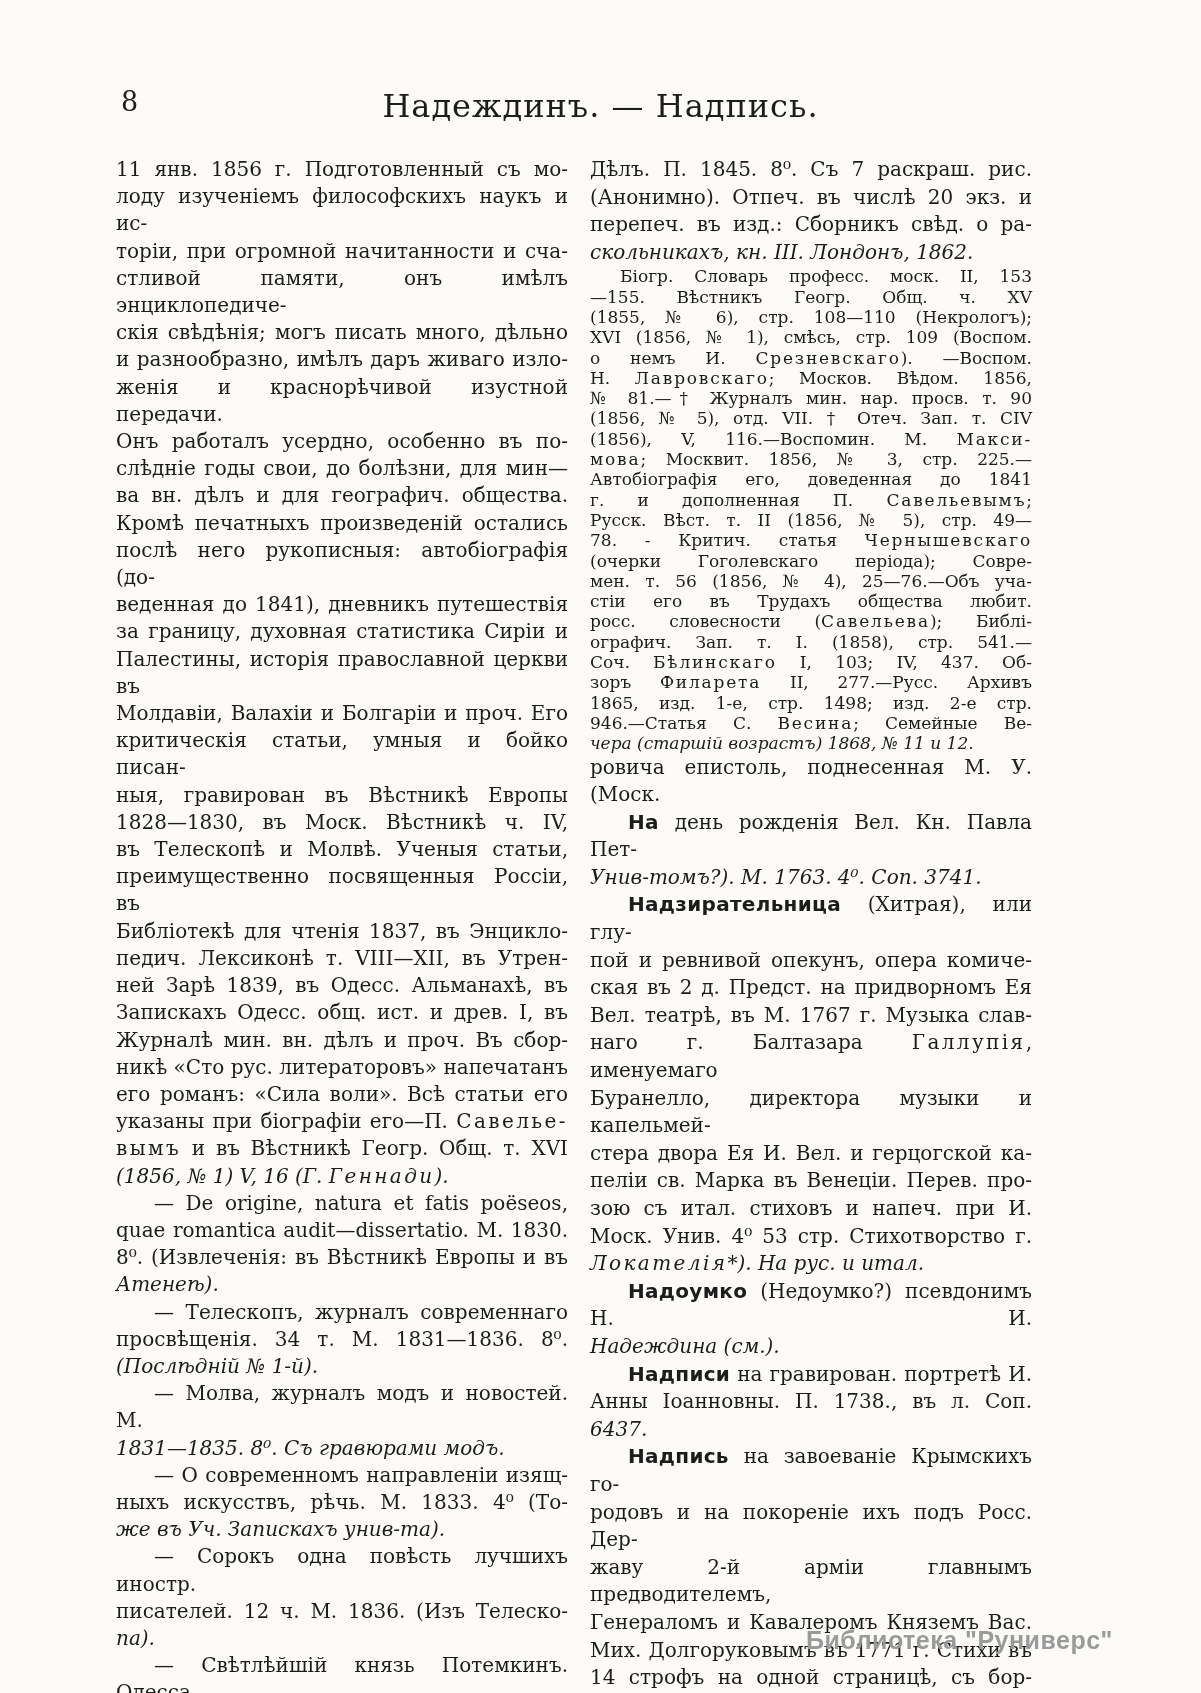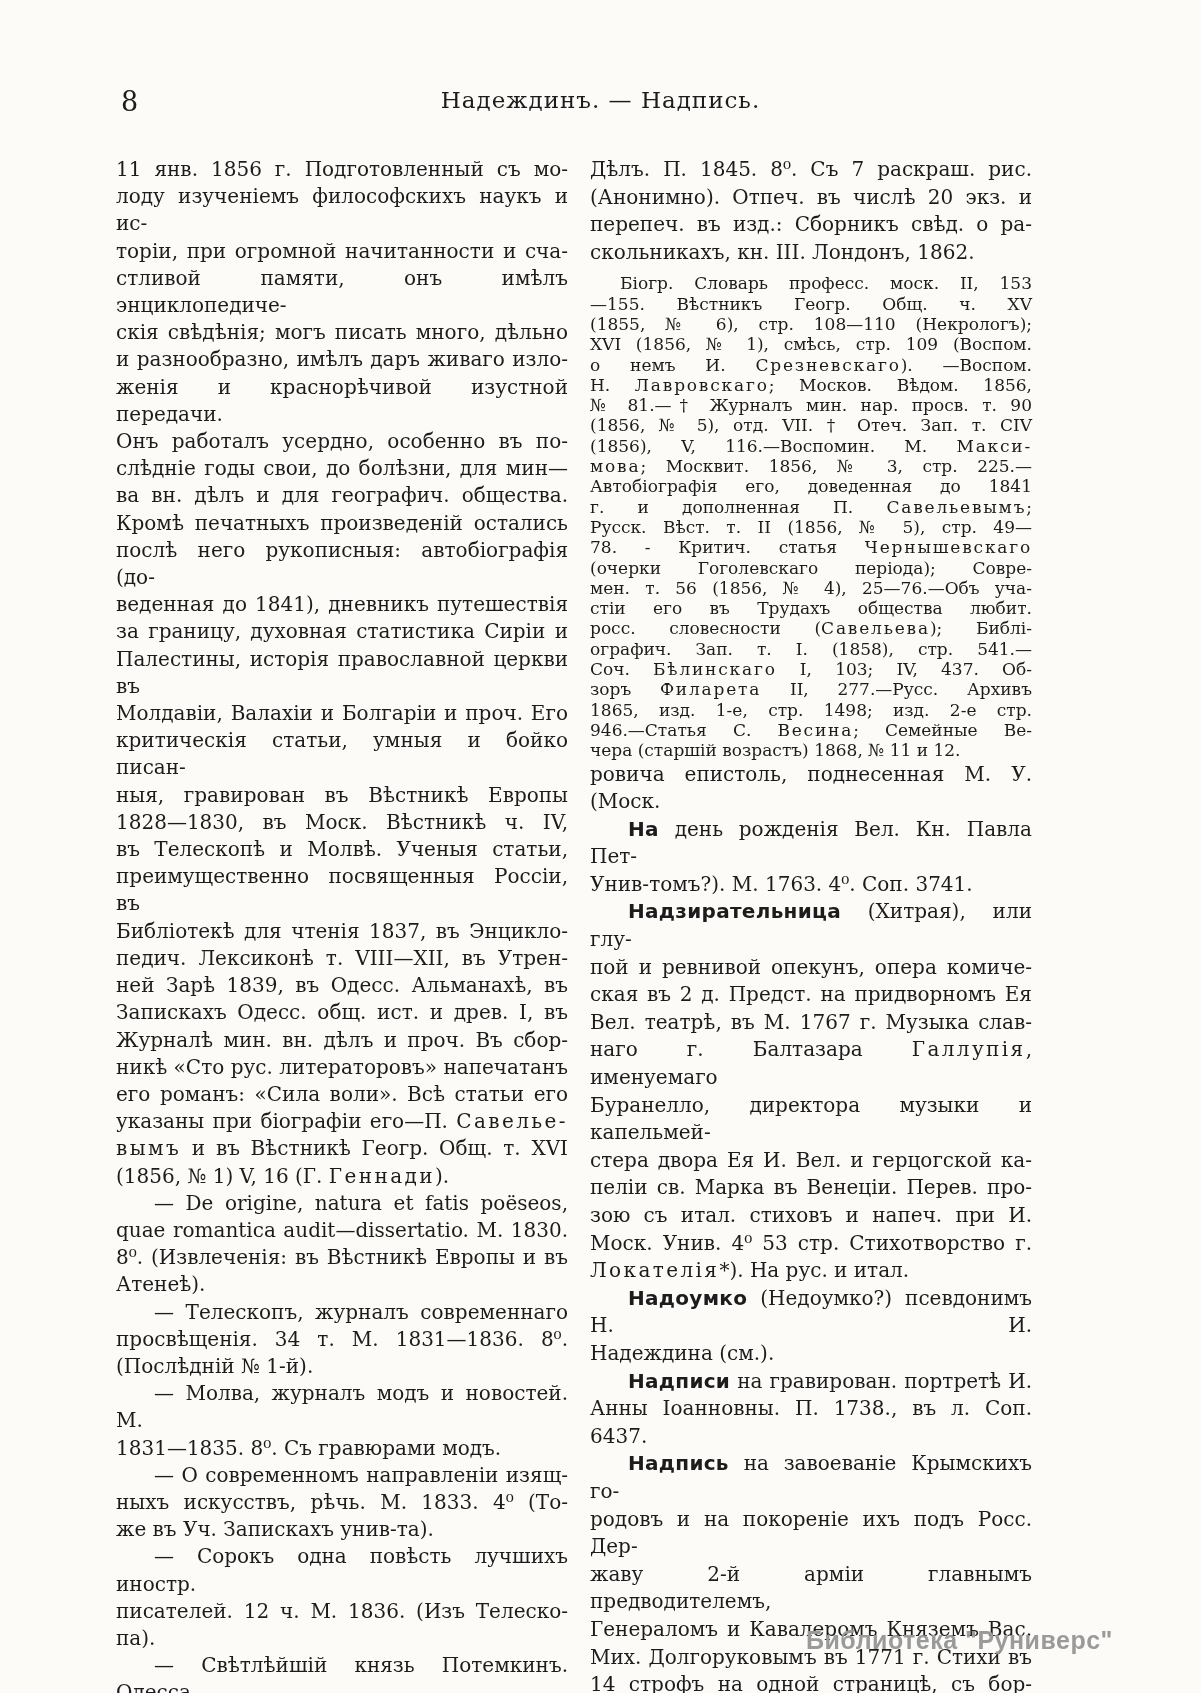--- a/index.html
+++ b/index.html
@@ -3,33 +3,33 @@
 <meta charset="utf-8">
 <style>
   html,body{margin:0;padding:0;background:#e8e6e1;}
   .page{
     position:relative;width:1201px;height:1693px;margin:0 auto;
     background:#fcfbf8;color:#1c1c1c;overflow:hidden;
     font-family:"DejaVu Serif",serif;
   }
   .pagenum{position:absolute;left:121px;top:86px;font-size:27px;}
   .running-head{position:absolute;left:0;top:87px;width:100%;text-align:center;
-    font-size:23px;letter-spacing:1px;}
+    font-size:32px;letter-spacing:1px;}
   .cols{position:absolute;left:116px;top:156px;display:flex;gap:22px;}
   .col{width:452px;}
   .col.right{width:442px;}
   .block{margin:0;}
   .line{
     font-size:20px;line-height:27.2px;
     text-align:justify;text-align-last:justify;
   }
   .col.right .line{line-height:27.6px;}
-  .line.last{text-align-last:left;}
+  .line.last{text-align-last:left;font-style:italic;}
   .line.indent{text-indent:38px;}
-  .block.bib{margin-top:7px;}
+  .block.bib{}
   .block.bib .line{font-size:17px;line-height:20.3px;}
   .block.bib .line.indent{text-indent:30px;}
   b.lead{font-family:"DejaVu Sans",sans-serif;font-weight:700;font-size:20px;letter-spacing:.3px;}
   .sp{letter-spacing:2.4px;}
   .bib .sp{letter-spacing:1.8px;}
   .watermark{position:absolute;left:806px;top:1626px;
     font-family:"Liberation Sans",sans-serif;font-weight:700;font-size:25px;
     color:#9a9a9a;letter-spacing:.5px;}
 </style>
 </head>

